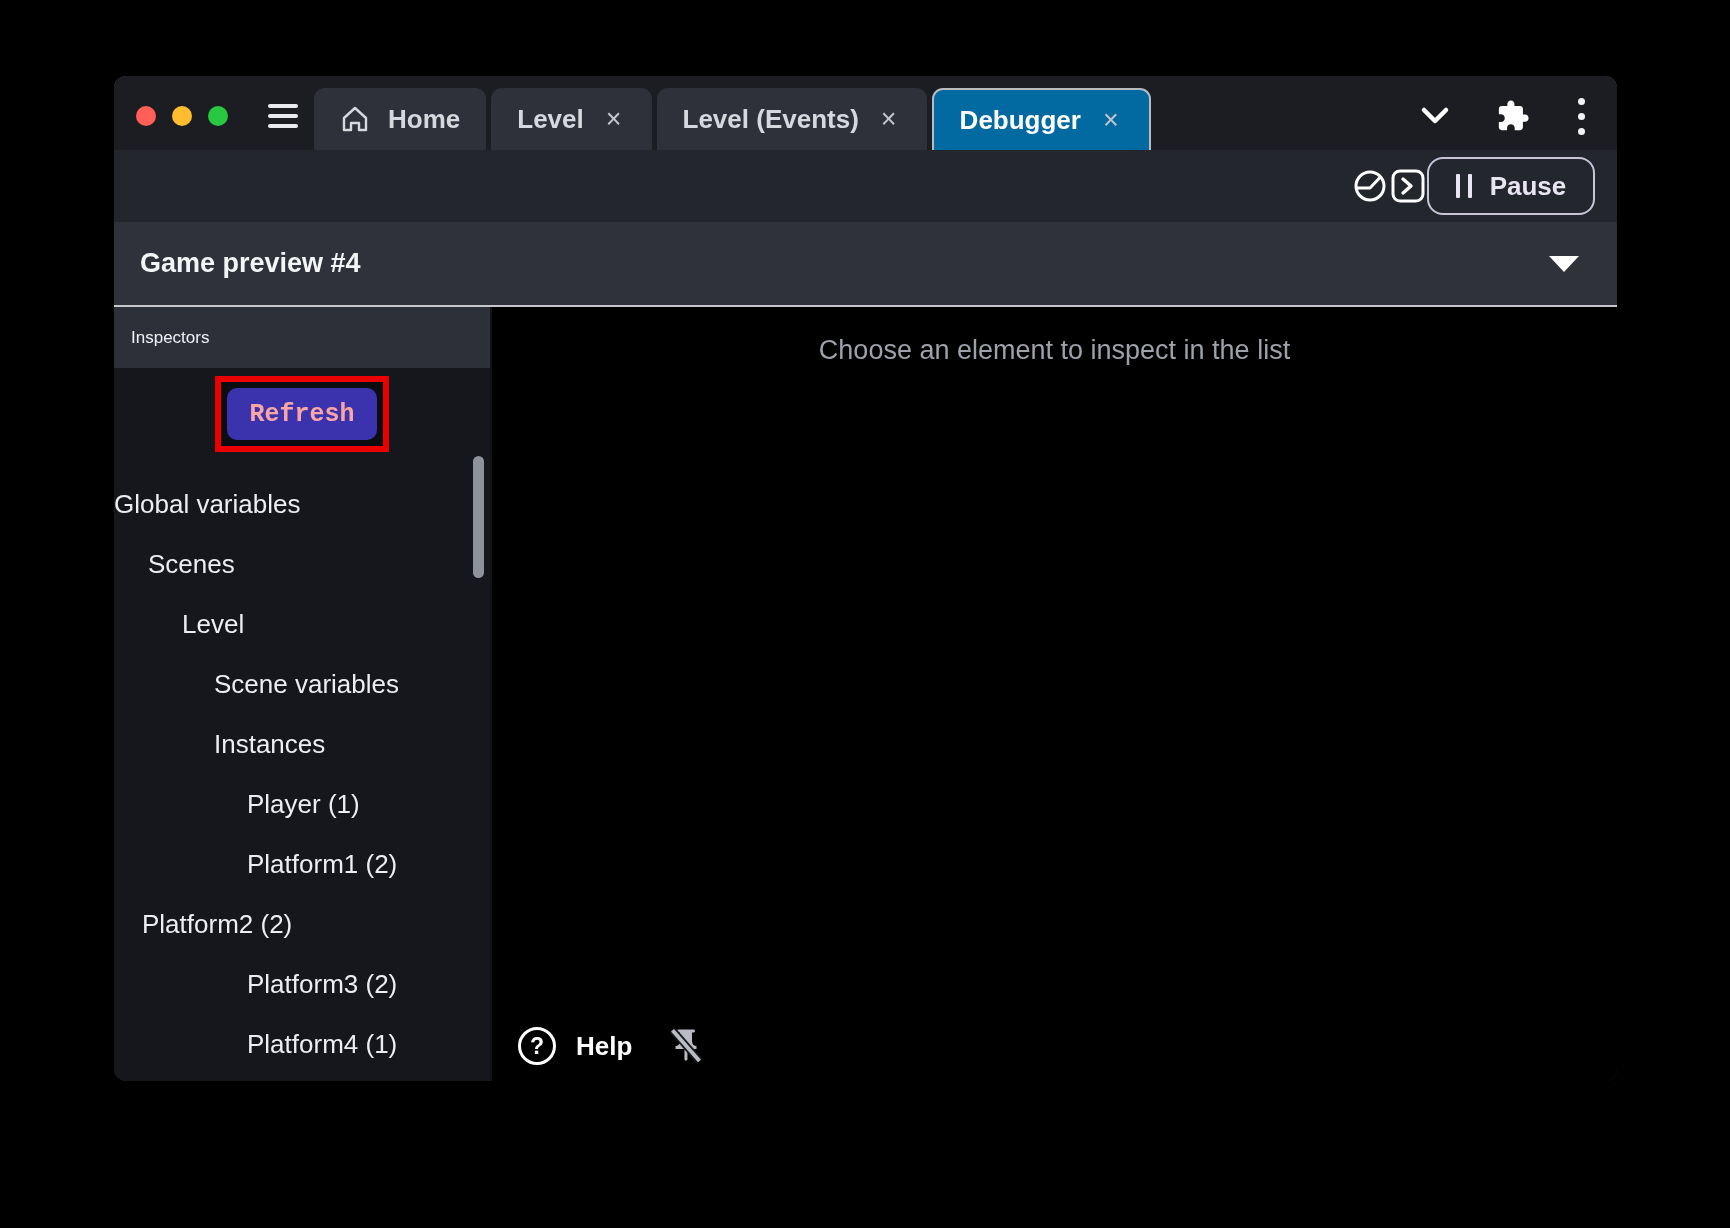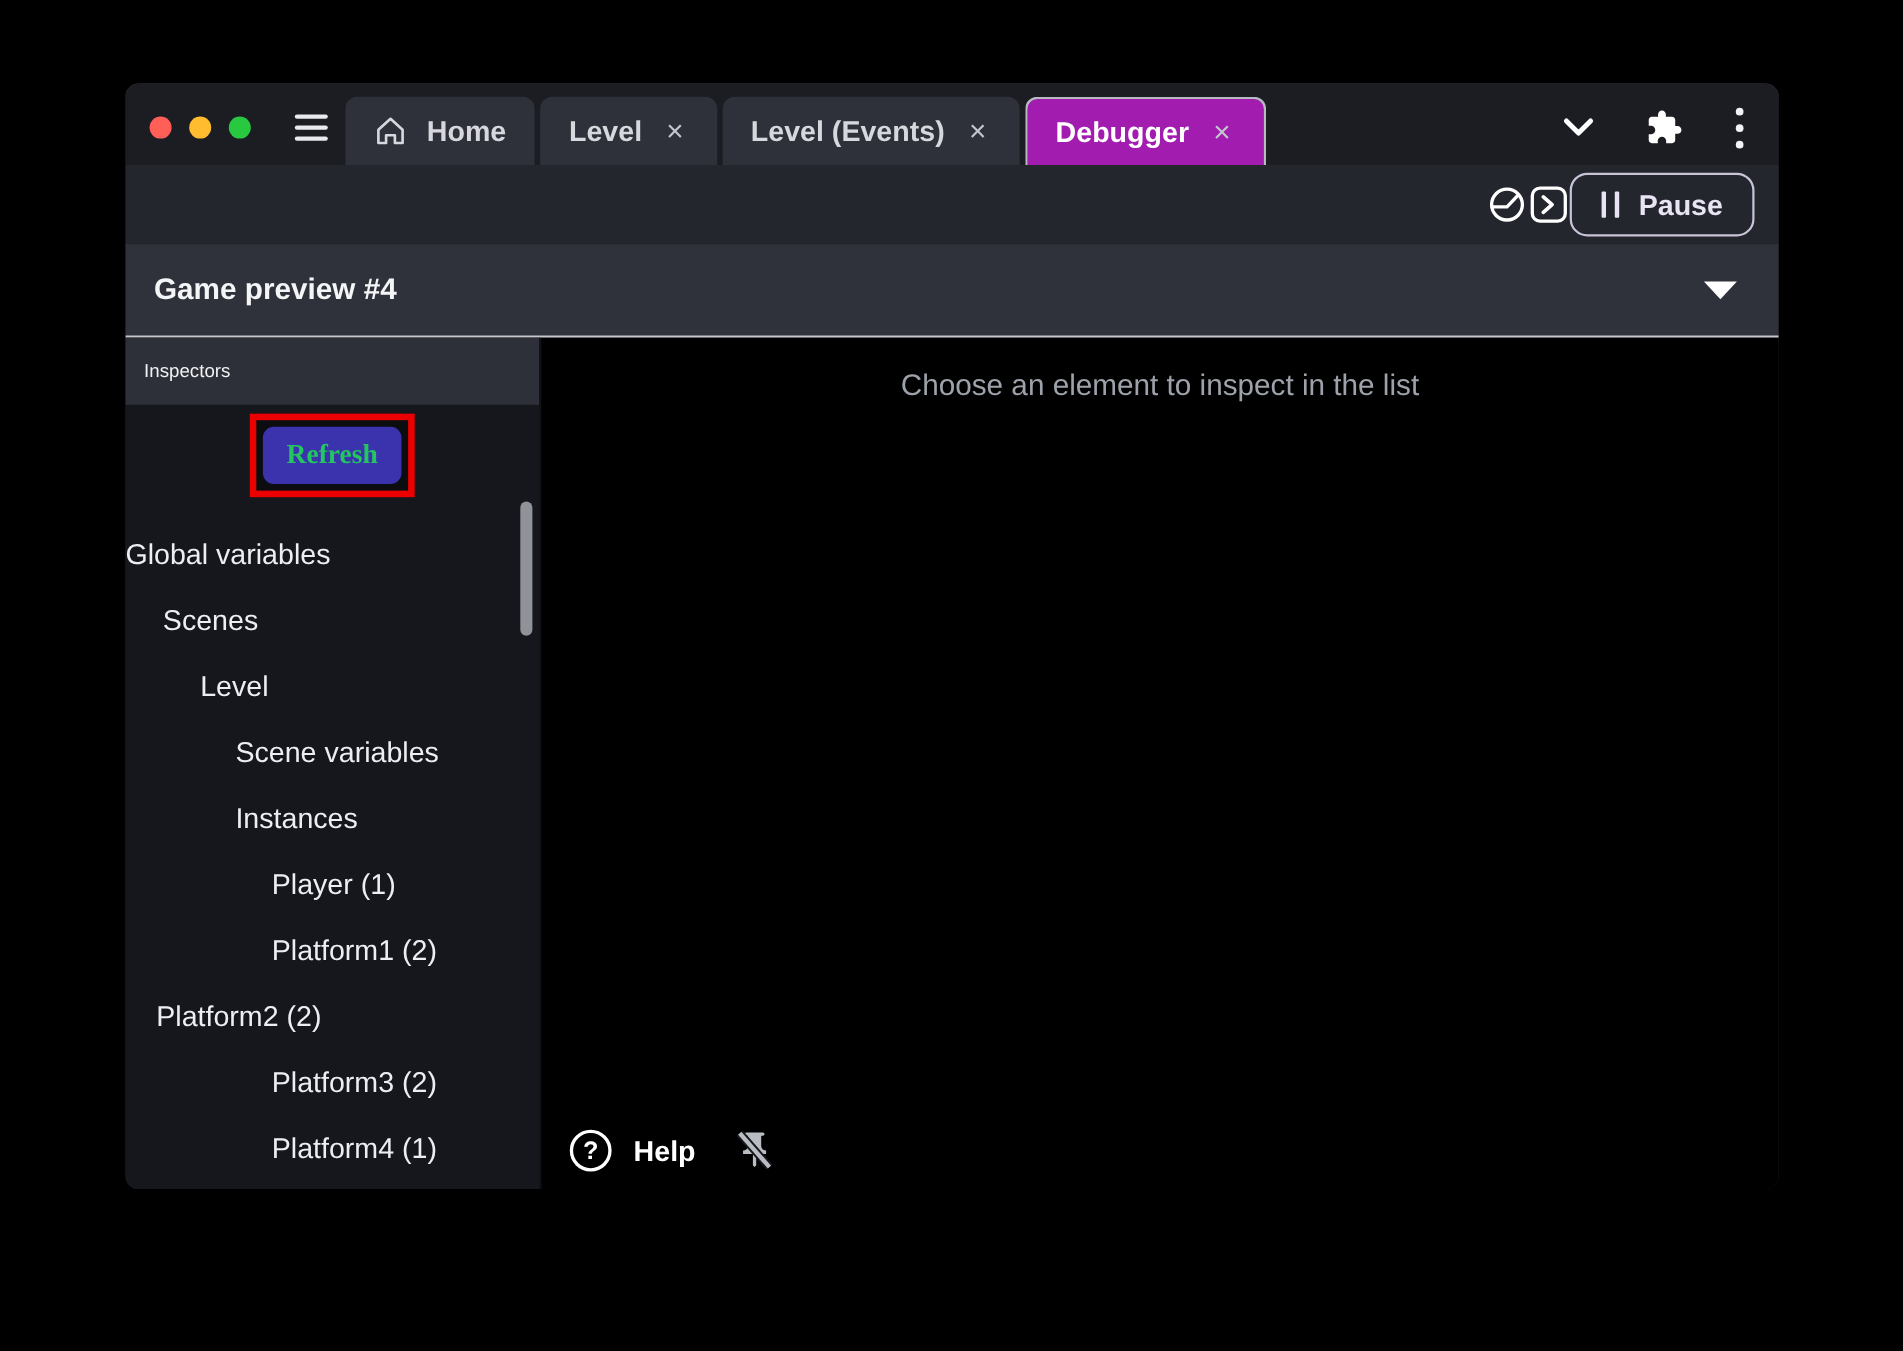--- a/index.html
+++ b/index.html
@@ -13,21 +13,21 @@
 
   
   .tabbar { height:74px; background:#1b1d23; display:flex; align-items:flex-end; flex-shrink:0; }
   .traffic { display:flex; gap:16px; margin-left:22px; align-self:center; margin-top:6px; }
   .traffic .light { width:20px; height:20px; border-radius:50%; }
   .hamburger { margin-left:40px; align-self:center; margin-top:6px; display:flex; flex-direction:column; gap:6px; cursor:pointer; }
   .hamburger span { display:block; width:30px; height:4px; background:#e9eaee; border-radius:2px; }
   .tabs { display:flex; gap:5px; margin-left:16px; align-items:flex-end; }
   .tab { height:62px; background:#2e3139; border-radius:11px 11px 0 0; display:flex; align-items:center;
     gap:18px; padding:0 26px; font-size:26px; font-weight:600; color:#d6d8dd; cursor:pointer; }
-  .tab.active { background:#a21caf; border:2px solid #b7bac1; border-bottom:none; color:#ffffff;margin-top:16px; }
+  .tab.active { background:#0369a1; border:2px solid #b7bac1; border-bottom:none; color:#ffffff;margin-top:16px; }
   .tab .close { font-size:27px; font-weight:400; color:#c3c6cc; line-height:1; padding:2px 4px; }
   .home-ico { width:30px; height:30px; }
   .bar-right { margin-left:auto; align-self:center; margin-top:6px; display:flex; align-items:center; gap:46px; margin-right:30px; }
   .kebab { display:flex; flex-direction:column; gap:8px; padding:2px; }
   .kebab i { width:7px; height:7px; border-radius:50%; background:#f2f3f5; }
 
   
   .toolbar { height:72px; background:#24262d; flex-shrink:0; display:flex; align-items:center;
     justify-content:flex-end; padding-right:22px; }
   .tool-ico { display:flex; align-items:center; justify-content:center; cursor:pointer; }
@@ -47,22 +47,22 @@
   
   .content { flex:1; display:flex; min-height:0; }
   .sidebar { width:378px; flex-shrink:0; display:flex; flex-direction:column; background:#15171c;
     border-right:2px solid #101216; }
   .sidebar-header { height:61px; background:#2d3038; display:flex; align-items:center; padding-left:17px;
     font-size:17px; color:#f1f2f4; flex-shrink:0; }
   .sidebar-body { flex:1; position:relative; padding-top:8px; overflow:hidden; }
   .refresh-wrap { display:flex; justify-content:center; }
   .red-box { border:6px solid #ea0000; background:#0c0d10; padding:6px; }
   .refresh-btn { min-width:118px; height:52px; padding:0 22px; border:none; border-radius:10px;
-    background:#3b33ad; color:#22c55e; font-size:25px; font-weight:700; cursor:pointer;
-    font-family:Liberation Serif, serif; }
+    background:#3b33ad; color:#fca5a5; font-size:25px; font-weight:700; cursor:pointer;
+    font-family:Liberation Mono, monospace; }
   .tree { margin-top:22px; }
   .tree-row { height:60px; display:flex; align-items:center; font-size:26px; color:#eceef1; cursor:pointer; }
   .scroll-thumb { position:absolute; right:6px; top:88px; width:11px; height:122px; border-radius:6px;
     background:#90929a; cursor:pointer; }
 
   .main { flex:1; position:relative; background:#000000; }
   .empty-msg { text-align:center; margin-top:28px; font-size:27px; color:#9da1aa; }
   .bottom-bar { position:absolute; left:26px; bottom:14px; display:flex; align-items:center; gap:20px; }
   .help-circle { width:38px; height:38px; border:3px solid #ffffff; border-radius:50%;
     display:flex; align-items:center; justify-content:center; color:#ffffff; font-size:23px; font-weight:700; cursor:pointer; }

